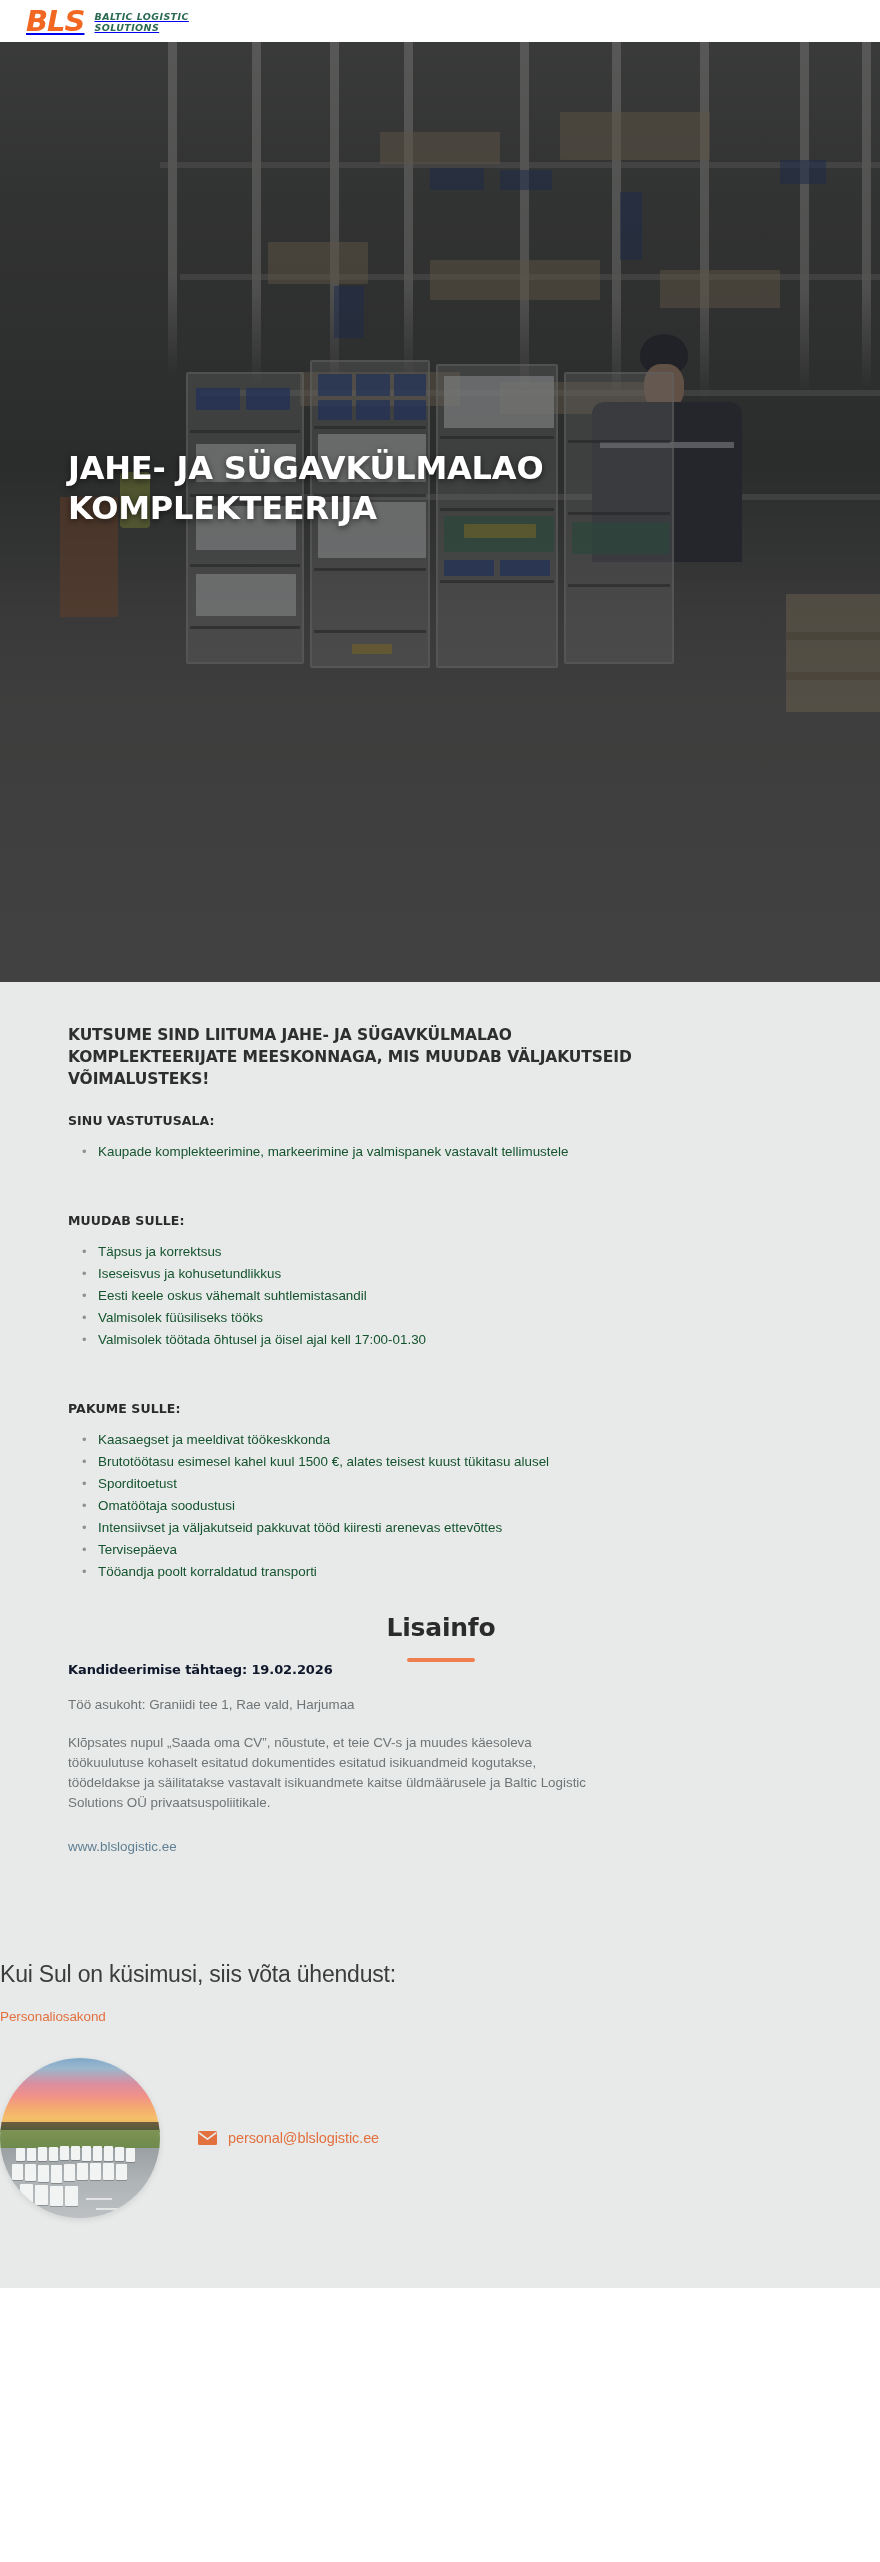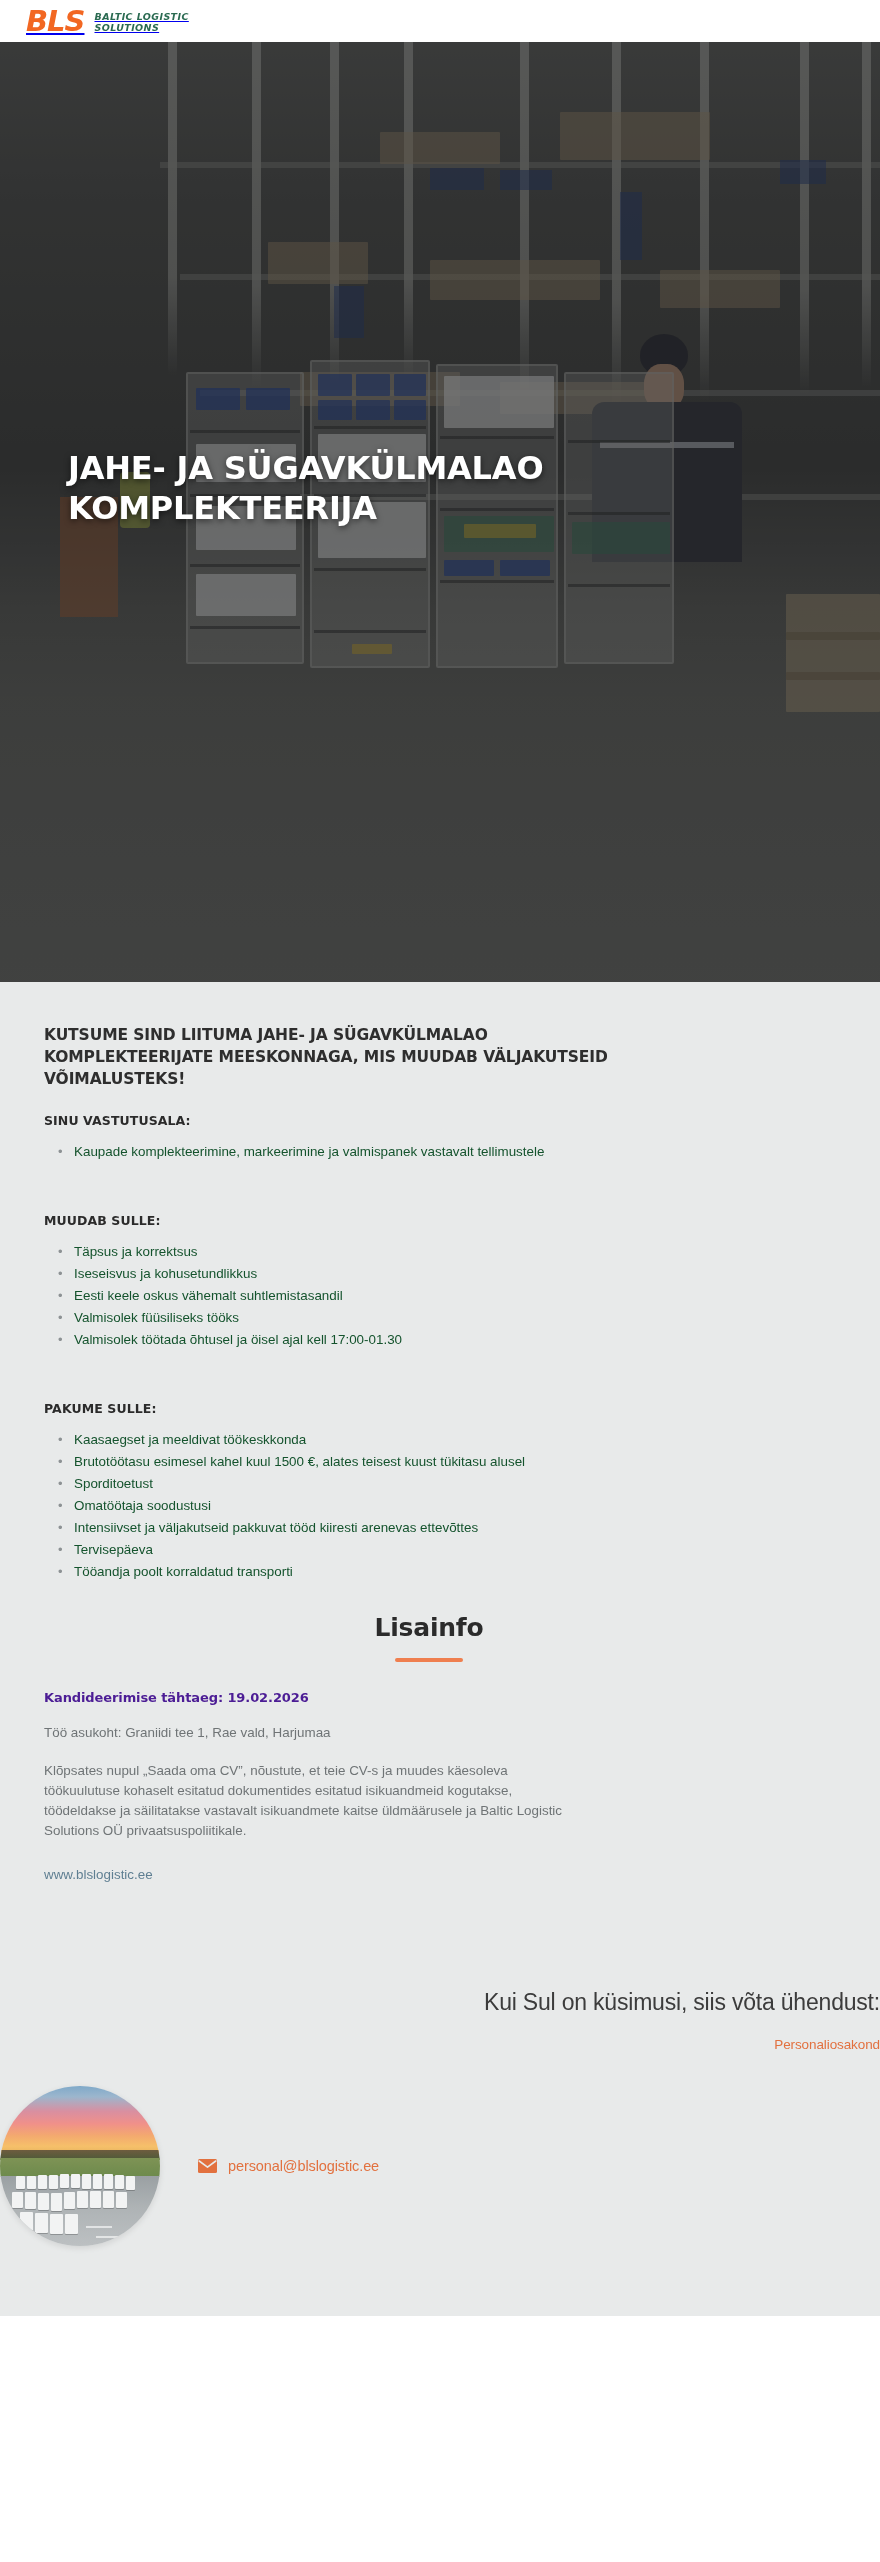--- a/index.html
+++ b/index.html
@@ -126,21 +126,21 @@
     line-height: 40px;
     letter-spacing: -0.2px;
     text-shadow: 0 2px 6px rgba(0,0,0,.55);
   }
 
   
   .content {
     background: #e8eaea;
     padding: 42px 0 10px 0;
   }
-  .col { padding-left: 44px; padding-right: 66px; }
+  .col { padding-left: 68px; padding-right: 66px; }
 
   .lead {
     font-family: "DejaVu Sans", sans-serif;
     font-weight: 700;
     font-size: 15.5px;
     line-height: 22px;
     color: #2e2e2e;
     letter-spacing: -0.1px;
     max-width: 600px;
   }
@@ -191,22 +191,21 @@
     height: 4px;
     background: #ef7f4f;
     border-radius: 2px;
     margin: 14px auto 0 auto;
   }
 
   .deadline {
     font-family: "DejaVu Sans", sans-serif;
     font-weight: 700;
     font-size: 13px;
-    color: #4c1d95;
-    margin-top: 28px;
+    color: #0f172a;
     letter-spacing: -0.1px;
   }
   .para {
     font-size: 13.4px;
     line-height: 20px;
     color: #6f7476;
     margin-top: 18px;
     max-width: 520px;
   }
   .link {
@@ -215,21 +214,21 @@
     line-height: 20px;
     color: #5f7f92;
     margin-top: 24px;
     text-decoration: none;
   }
 
   
   .contact {
     background: #e8eaea;
     padding: 92px 0 70px 0;
-    text-align: right;
+    text-align: left;
   }
   .contact-title {
     font-size: 23px;
     line-height: 30px;
     color: #3c3c3c;
     font-weight: 400;
     letter-spacing: -0.2px;
   }
   .contact-dept {
     margin-top: 20px;

